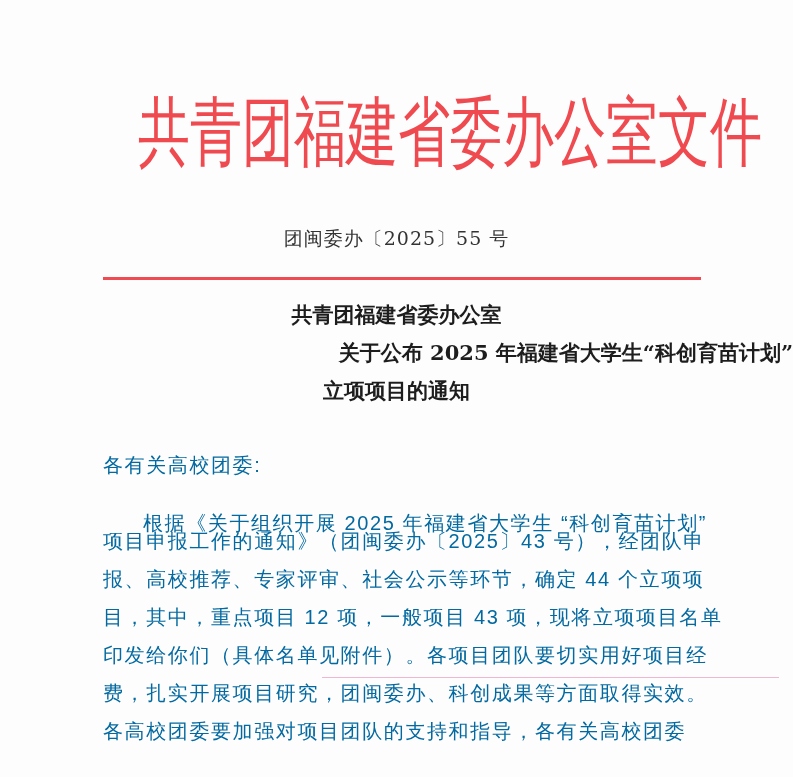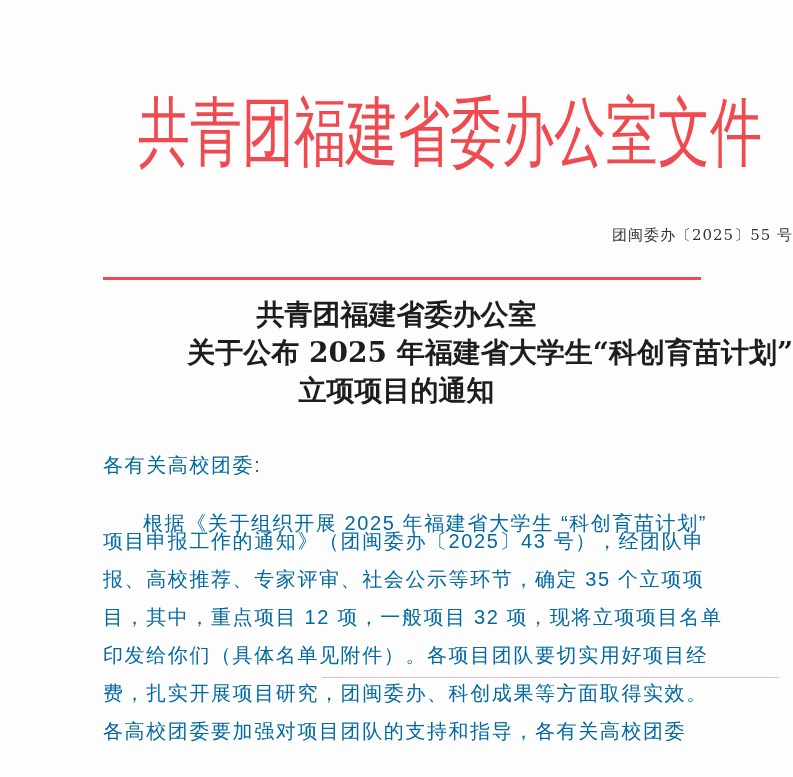--- a/index.html
+++ b/index.html
@@ -10,29 +10,29 @@
   .redhead {
     position: absolute; left: 138px; top: 92px; width: 526px; height: 80px;
     display: flex; justify-content: space-between; align-items: center;
   }
   .redhead span {
     display: inline-block; color: #ef4a4f; font-family: "DejaVu Serif", serif;
     font-size: 52px; line-height: 52px; transform: scaleY(1.45); transform-origin: center;
     font-weight: normal; width: 52px; text-align: center;
   }
   .docno {
-    position: absolute; left: 0; width: 793px; top: 226px; text-align: right;
-    font-size: 15px; letter-spacing: 1px; color: #333; font-family: "DejaVu Serif", serif;
+    position: absolute; left: 0; width: 793px; top: 226px; text-align: center;
+    font-size: 19px; letter-spacing: 1px; color: #333; font-family: "DejaVu Serif", serif;
   }
   .redrule {
     position: absolute; left: 103px; top: 277px; width: 598px; height: 3px; background: #f04a52;
   }
   .title {
     position: absolute; left: 0; width: 793px; text-align: center; font-weight: bold;
-    font-size: 28px; color: #1d1d1d; font-family: "DejaVu Serif", serif; line-height: 38px;
+    font-size: 21px; color: #1d1d1d; font-family: "DejaVu Serif", serif; line-height: 38px;
   }
   .t1 { top: 296px; }
   .t2 { top: 334px; text-align: right; }
   .t3 { top: 372px; }
   .body-line {
     position: absolute; left: 103px; font-size: 20px; line-height: 26px; color: #0369a1;
     white-space: nowrap; font-family: Liberation Sans, sans-serif; letter-spacing: 1.6px;
   }
   .indent { left: 143px; }
   .pinkline {
@@ -61,18 +61,18 @@
 
 <div class="redrule"></div>
 
 <div class="title t1">共青团福建省委办公室</div>
 <div class="title t2">关于公布 2025 年福建省大学生“科创育苗计划”</div>
 <div class="title t3">立项项目的通知</div>
 
 <div class="body-line" style="top:452px">各有关高校团委:</div>
 <div class="body-line indent" style="top:510px">根据《关于组织开展 2025 年福建省大学生 “科创育苗计划”</div>
 <div class="body-line" style="top:528px">项目申报工作的通知》（团闽委办〔2025〕43 号），经团队申</div>
-<div class="body-line" style="top:566px">报、高校推荐、专家评审、社会公示等环节，确定 35 个立项项</div>
-<div class="body-line" style="top:604px">目，其中，重点项目 12 项，一般项目 32 项，现将立项项目名单</div>
+<div class="body-line" style="top:566px">报、高校推荐、专家评审、社会公示等环节，确定 44 个立项项</div>
+<div class="body-line" style="top:604px">目，其中，重点项目 12 项，一般项目 43 项，现将立项项目名单</div>
 <div class="body-line" style="top:642px">印发给你们（具体名单见附件）。各项目团队要切实用好项目经</div>
 <div class="pinkline"></div>
 <div class="body-line" style="top:680px">费，扎实开展项目研究，团闽委办、科创成果等方面取得实效。</div>
 <div class="body-line" style="top:718px">各高校团委要加强对项目团队的支持和指导，各有关高校团委</div>
 
 </body></html>

